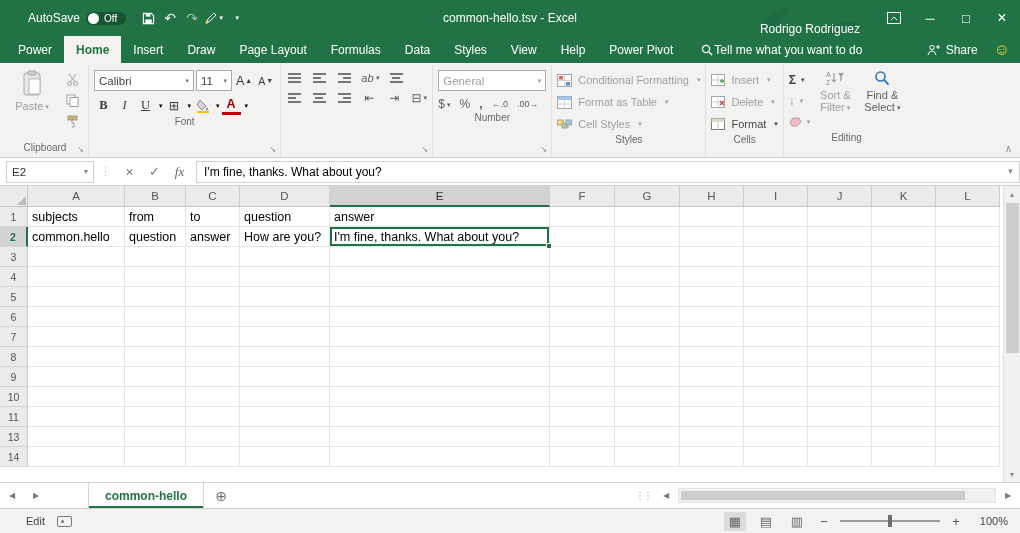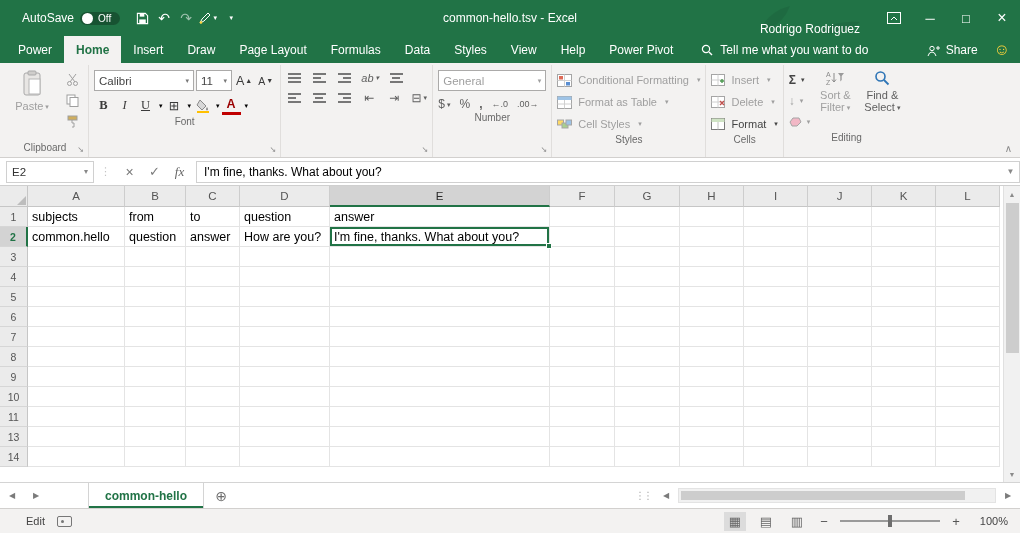--- a/index.html
+++ b/index.html
@@ -4,40 +4,40 @@
 <style>
 *{box-sizing:border-box;margin:0;padding:0}
 html,body{background:#bfbfbf}
 body{font-family:"Liberation Sans",sans-serif}
 .app{width:1020px;height:533px;display:flex;flex-direction:column;background:#fff;overflow:hidden;position:relative}
 :root{--green:#217346;--ribbon:#f3f2f1;--border:#d2d0ce;--dis:#9f9f9f;--ink:#444}
 
 
 .titlebar{height:36px;background:var(--green);display:flex;align-items:center;color:#fff;font-size:12px;position:relative;flex:0 0 auto}
 .deco{position:absolute;right:150px;top:0;height:36px;opacity:.35;pointer-events:none}
-.qat{display:flex;align-items:center;gap:2px;padding-left:22px;z-index:2}
+.qat{display:flex;align-items:center;gap:2px;padding-left:28px;z-index:2}
 .autosave{display:flex;align-items:center;gap:6px;margin-right:10px;cursor:default}
 .as-pill{display:inline-flex;align-items:center;gap:5px;background:rgba(0,0,0,.28);border-radius:9px;padding:1px 9px 1px 2px;font-size:10px}
 .as-knob{width:11px;height:11px;border-radius:50%;background:#fff;display:inline-block}
 .qbtn{min-width:20px;height:24px;display:inline-flex;align-items:center;justify-content:center;font-size:14px;cursor:default}
 .qbtn.dim{opacity:.55}
 .tinycaret{font-size:7px;margin-left:2px}
 .tb-title{position:absolute;left:0;right:0;text-align:center;font-size:12px;pointer-events:none}
 .tb-right{margin-left:auto;display:flex;align-items:flex-end;z-index:2}
 .tb-user{margin-right:16px;font-size:12px}
 .winbtn{width:36px;height:36px;display:inline-flex;align-items:center;justify-content:center;font-size:13px;cursor:default}
 
 
 .tabrow{height:27px;background:var(--green);display:flex;align-items:stretch;color:#fff;font-size:12px;flex:0 0 auto}
 .tabs{display:flex;padding-left:6px}
 .tab{padding:0 12px;display:flex;align-items:center;cursor:default;white-space:nowrap}
 .tab.active{background:var(--ribbon);color:var(--green);font-weight:bold}
-.tellme{display:flex;align-items:center;gap:7px;margin-left:16px;white-space:nowrap}
+.tellme{display:flex;align-items:center;gap:1px;margin-left:16px;white-space:nowrap}
 .tr-right{margin-left:auto;display:flex;align-items:center;gap:16px;padding-right:10px}
-.share{display:flex;align-items:flex-end;gap:6px}
+.share{display:flex;align-items:center;gap:6px}
 .smiley{color:#ffd43a;font-size:16px;line-height:1}
 
 
 .ribbon{height:95px;background:var(--ribbon);border-bottom:1px solid var(--border);display:flex;padding:2px 2px 0;position:relative;flex:0 0 auto}
 .rgroup{position:relative;display:flex;flex-direction:column;border-right:1px solid #e0dedc;padding:2px 5px 0}
 .gbody{flex:1;display:flex;gap:4px}
 .glabel{height:16px;font-size:10px;color:#696969;text-align:center;line-height:13px}
 .launcher{position:absolute;right:2px;bottom:2px;font-size:8px;color:#8a8a8a;width:11px;height:11px;line-height:11px;text-align:center}
 .bigbtn{width:50px;display:flex;flex-direction:column;align-items:center;gap:3px;padding-top:3px;text-align:center}
 .bigbtn .blabel{font-size:11px;line-height:12px}

